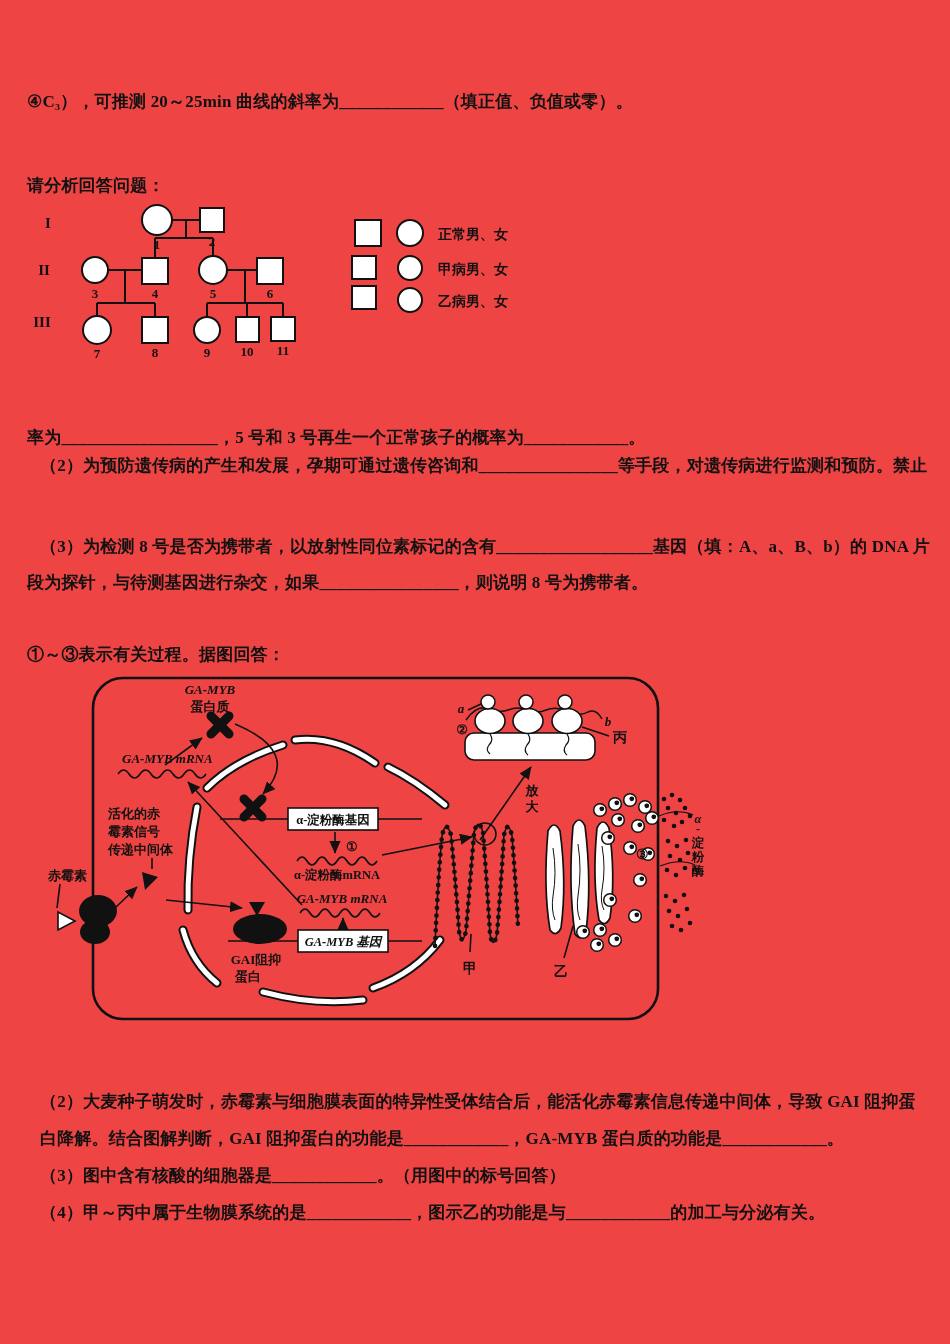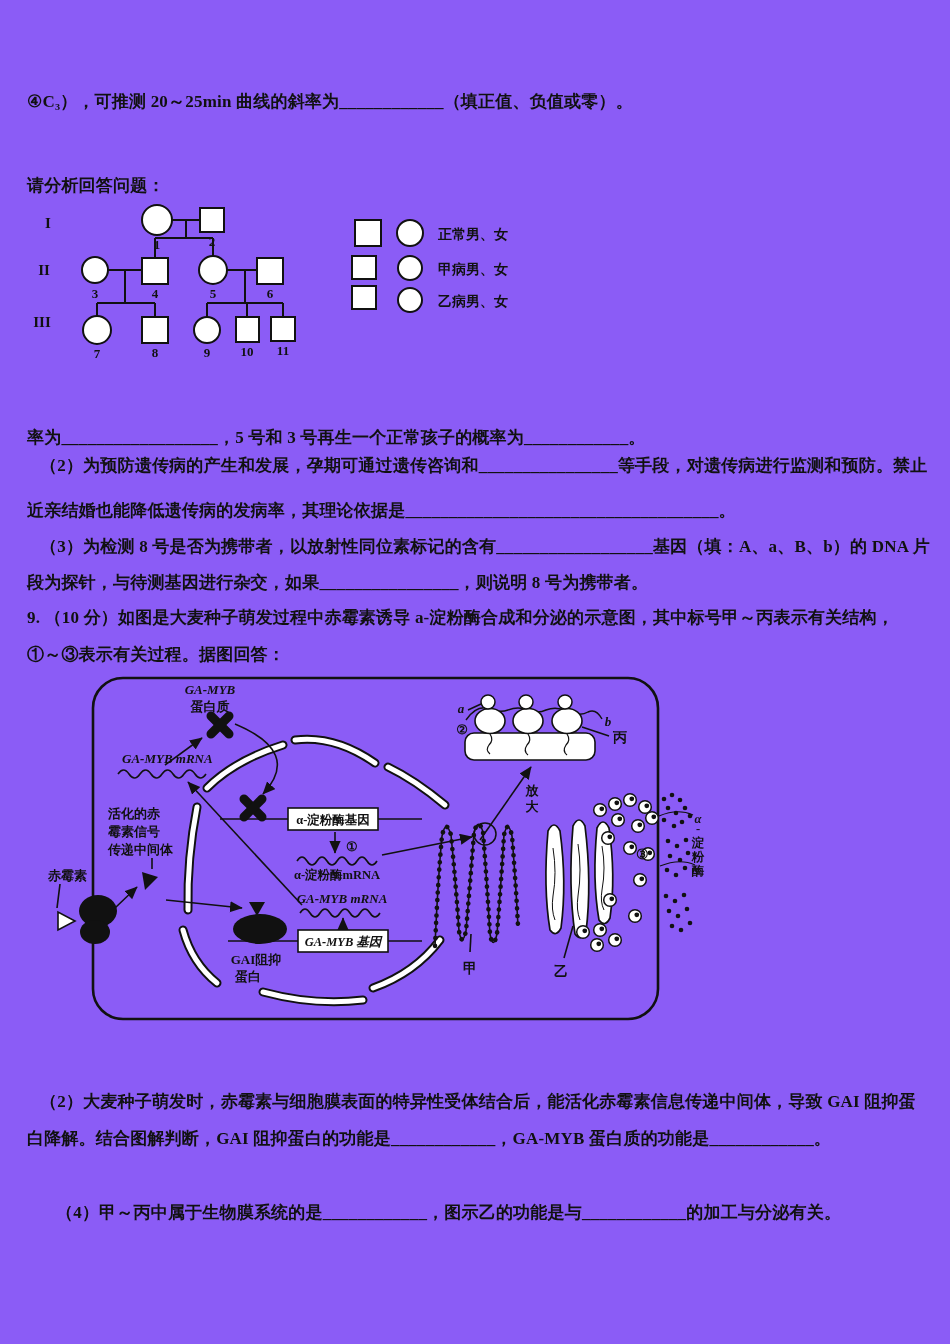--- a/index.html
+++ b/index.html
@@ -1,16 +1,16 @@
 <!DOCTYPE html>
 <html><head>
 <meta charset="utf-8">
 <style>
   html,body{margin:0;padding:0;background:#ffffff;}
-  #page{position:relative;width:950px;height:1344px;background:#8b5cf6;overflow:hidden;
+  #page{position:relative;width:950px;height:1344px;background:#ef4444;overflow:hidden;
         font-family:"Liberation Serif","DejaVu Serif",serif;color:#111;}
   .tl{position:absolute;font-weight:bold;font-size:17px;line-height:1.15;
       white-space:nowrap;letter-spacing:.2px;color:#111;}
   svg{position:absolute;}
   svg text{fill:#111;font-family:"Liberation Serif","DejaVu Serif",serif;font-weight:bold;}
   .t13{font-size:13px;}
   .t12{font-size:12.5px;}
   .t14{font-size:14px;}
   .t15{font-size:15px;}
   .it{font-style:italic;}
@@ -26,30 +26,29 @@
 </head>
 <body>
 
 <div id="page">
 
   <div class="tl" style="top:92px;left:27px">④C₃），可推测 20～25min 曲线的斜率为____________（填正值、负值或零）。</div>
   <div class="tl" style="top:176px;left:27px">请分析回答问题：</div>
 
   <div class="tl" style="top:428px;left:27px">率为__________________，5 号和 3 号再生一个正常孩子的概率为____________。</div>
   <div class="tl" style="top:456px;left:40px">（2）为预防遗传病的产生和发展，孕期可通过遗传咨询和________________等手段，对遗传病进行监测和预防。禁止</div>
-  <div class="tl" style="top:501px;left:27px">近亲结婚也能降低遗传病的发病率，其理论依据是____________________________________。</div>
   <div class="tl" style="top:537px;left:40px">（3）为检测 8 号是否为携带者，以放射性同位素标记的含有__________________基因（填：A、a、B、b）的 DNA 片</div>
   <div class="tl" style="top:573px;left:27px">段为探针，与待测基因进行杂交，如果________________，则说明 8 号为携带者。</div>
 
-  <div class="tl" style="top:608px;left:27px">9. （10 分）如图是大麦种子萌发过程中赤霉素诱导 a-淀粉酶合成和分泌的示意图，其中标号甲～丙表示有关结构，</div>
   <div class="tl" style="top:645px;left:27px">①～③表示有关过程。据图回答：</div>
 
   <div class="tl" style="top:1092px;left:40px">（2）大麦种子萌发时，赤霉素与细胞膜表面的特异性受体结合后，能活化赤霉素信息传递中间体，导致 GAI 阻抑蛋</div>
-  <div class="tl" style="top:1129px;left:27px">白降解。结合图解判断，GAI 阻抑蛋白的功能是____________，GA-MYB 蛋白质的功能是____________。</div>
-  <div class="tl" style="top:1203px;left:56px">（4）甲～丙中属于生物膜系统的是____________，图示乙的功能是与____________的加工与分泌有关。</div>
+  <div class="tl" style="top:1129px;left:40px">白降解。结合图解判断，GAI 阻抑蛋白的功能是____________，GA-MYB 蛋白质的功能是____________。</div>
+  <div class="tl" style="top:1166px;left:40px">（3）图中含有核酸的细胞器是____________。（用图中的标号回答）</div>
+  <div class="tl" style="top:1203px;left:40px">（4）甲～丙中属于生物膜系统的是____________，图示乙的功能是与____________的加工与分泌有关。</div>
 
   <svg style="left:30px;top:198px" width="500" height="178" viewBox="0 0 500 178">
     <defs>
       <pattern id="hstripe" width="5" height="5" patternUnits="userSpaceOnUse">
         <rect width="5" height="5" fill="#fff"></rect>
         <line x1="0" y1="1.2" x2="5" y2="1.2" stroke="#111" stroke-width="1.8"></line>
       </pattern>
       <pattern id="vstripe" width="5" height="5" patternUnits="userSpaceOnUse">
         <rect width="5" height="5" fill="#fff"></rect>
         <line x1="1.2" y1="0" x2="1.2" y2="5" stroke="#111" stroke-width="1.8"></line>

